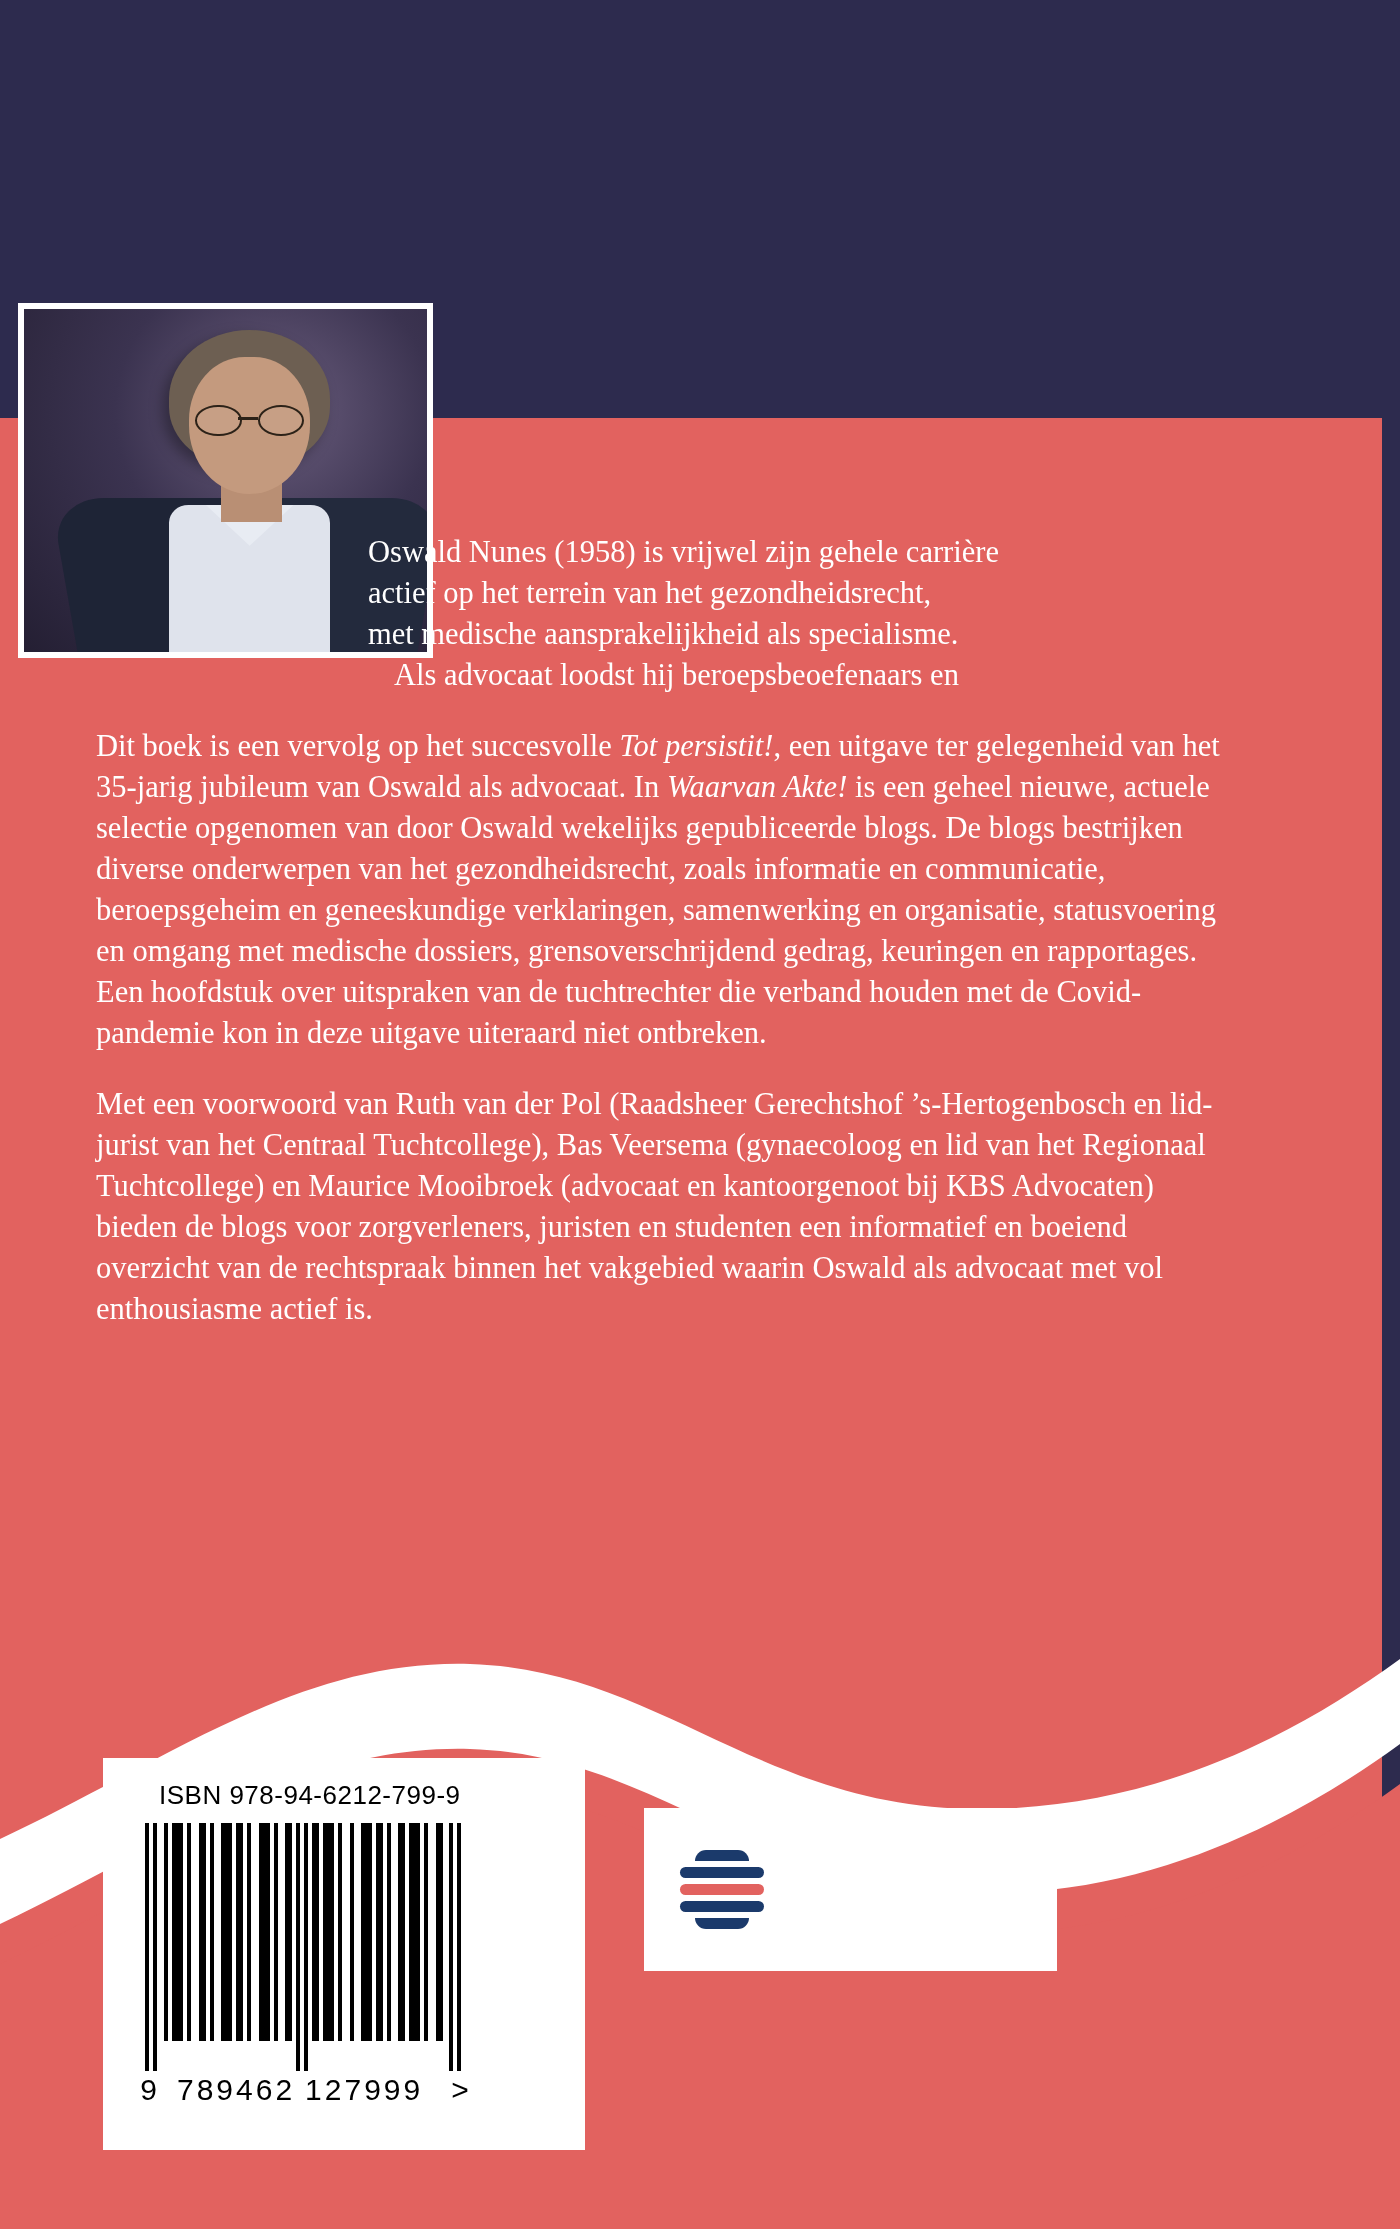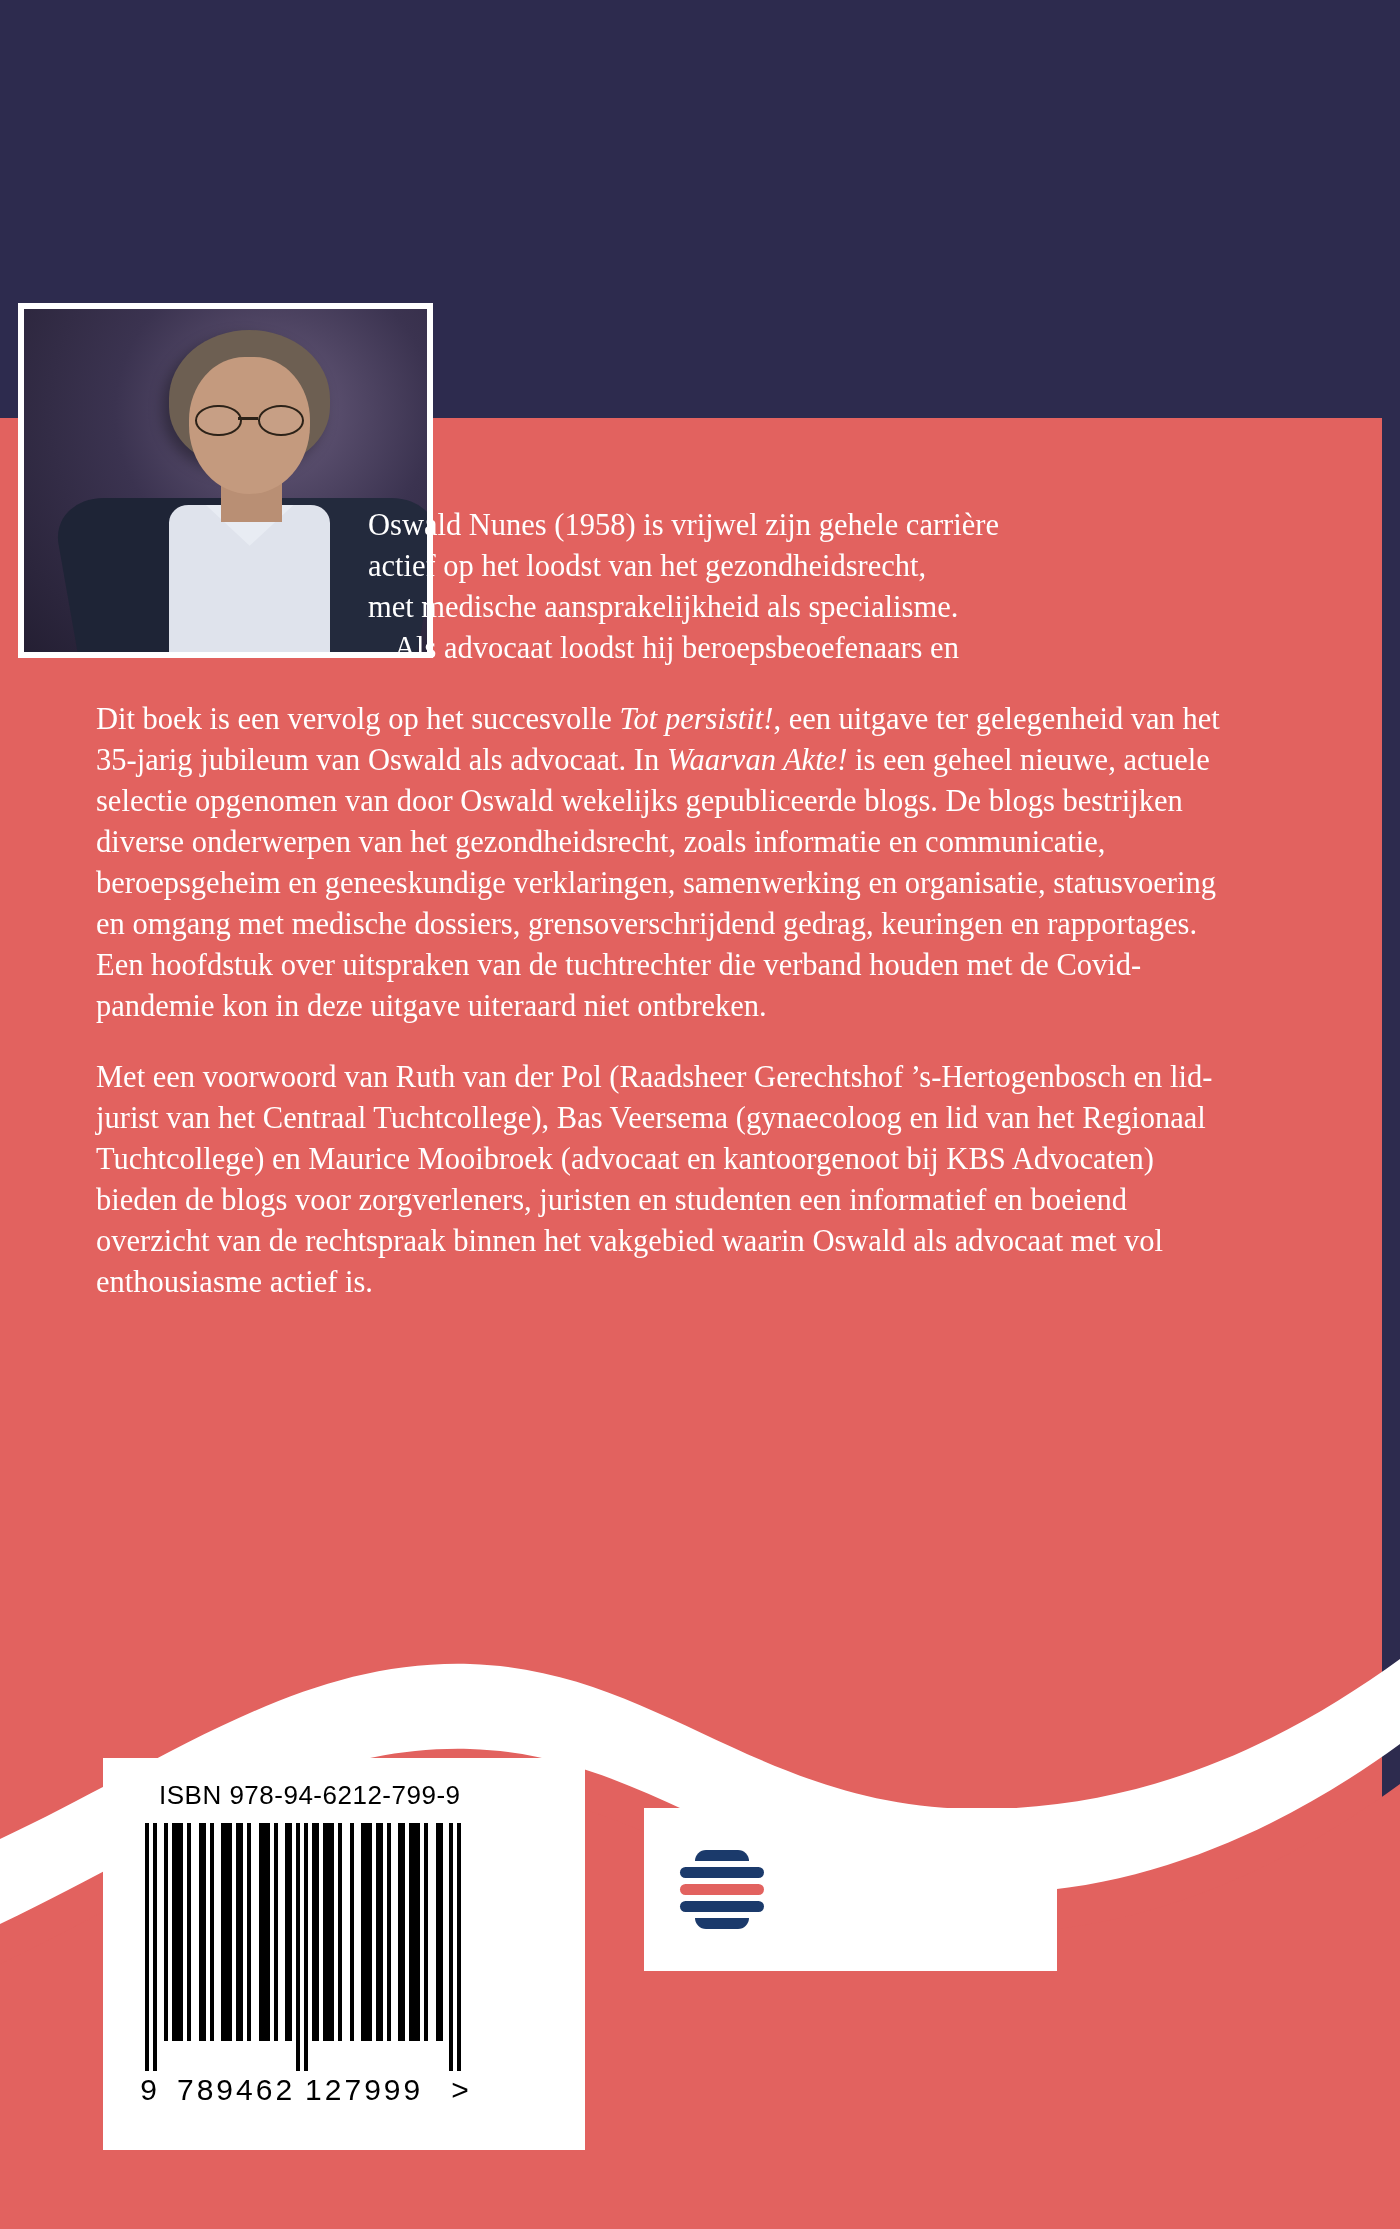--- a/index.html
+++ b/index.html
@@ -135,21 +135,21 @@
     top: 57%;
     width: 22%;
     height: 12%;
     background: #e8ecf3;
     clip-path: polygon(0 0, 100% 0, 50% 100%);
   }
   
   .blurb {
     position: absolute;
     left: 96px;
-    top: 505px;
+    top: 532px;
     width: 1130px;
     color: #ffffff;
     font-family: "Liberation Serif", serif;
     font-size: 30.5px;
     line-height: 1.345;
   }
   .blurb p {
     margin: 0 0 30px 0;
   }
   .blurb p.first {
@@ -294,21 +294,21 @@
       <div class="ph-glassL"></div>
       <div class="ph-glassR"></div>
       <div class="ph-bridge"></div>
     </div>
   </div>
 
   <div class="blurb">
 
     <p class="first">
       <span class="para-one-head" style="display:block">Oswald Nunes (1958) is vrijwel zijn gehele carrière</span>
-      <span class="para-one-head" style="display:block">actief op het loodst van het gezondheidsrecht,</span>
+      <span class="para-one-head" style="display:block">actief op het terrein van het gezondheidsrecht,</span>
       <span class="para-one-head" style="display:block">met medische aansprakelijkheid als specialisme.</span>
       <span class="para-one-head" style="display:block; text-indent:26px">Als advocaat loodst hij beroepsbeoefenaars en</span>
     </p>
 
     <p><span>Dit boek is een vervolg op het succesvolle </span><em>Tot persistit!</em><span>, een uitgave ter gelegenheid van het 35-jarig jubileum van Oswald als advocaat. In </span><em>Waarvan Akte!</em><span> is een geheel nieuwe, actuele selectie opgenomen van door Oswald wekelijks gepubliceerde blogs. De blogs bestrijken diverse onderwerpen van het gezondheidsrecht, zoals informatie en communicatie, beroepsgeheim en geneeskundige verklaringen, samenwerking en organisatie, statusvoering en omgang met medische dossiers, grensoverschrijdend gedrag, keuringen en rapportages. Een hoofdstuk over uitspraken van de tuchtrechter die verband houden met de Covid-pandemie kon in deze uitgave uiteraard niet ontbreken.</span></p>
 
     <p>Met een voorwoord van Ruth van der Pol (Raadsheer Gerechtshof ’s-Hertogenbosch en lid-jurist van het Centraal Tuchtcollege), Bas Veersema (gynaecoloog en lid van het Regionaal Tuchtcollege) en Maurice Mooibroek (advocaat en kantoorgenoot bij KBS Advocaten) bieden de blogs voor zorgverleners, juristen en studenten een informatief en boeiend overzicht van de rechtspraak binnen het vakgebied waarin Oswald als advocaat met vol enthousiasme actief is.</p>
   </div>
 
   <svg class="wave" viewBox="0 0 1400 720" preserveAspectRatio="none">

